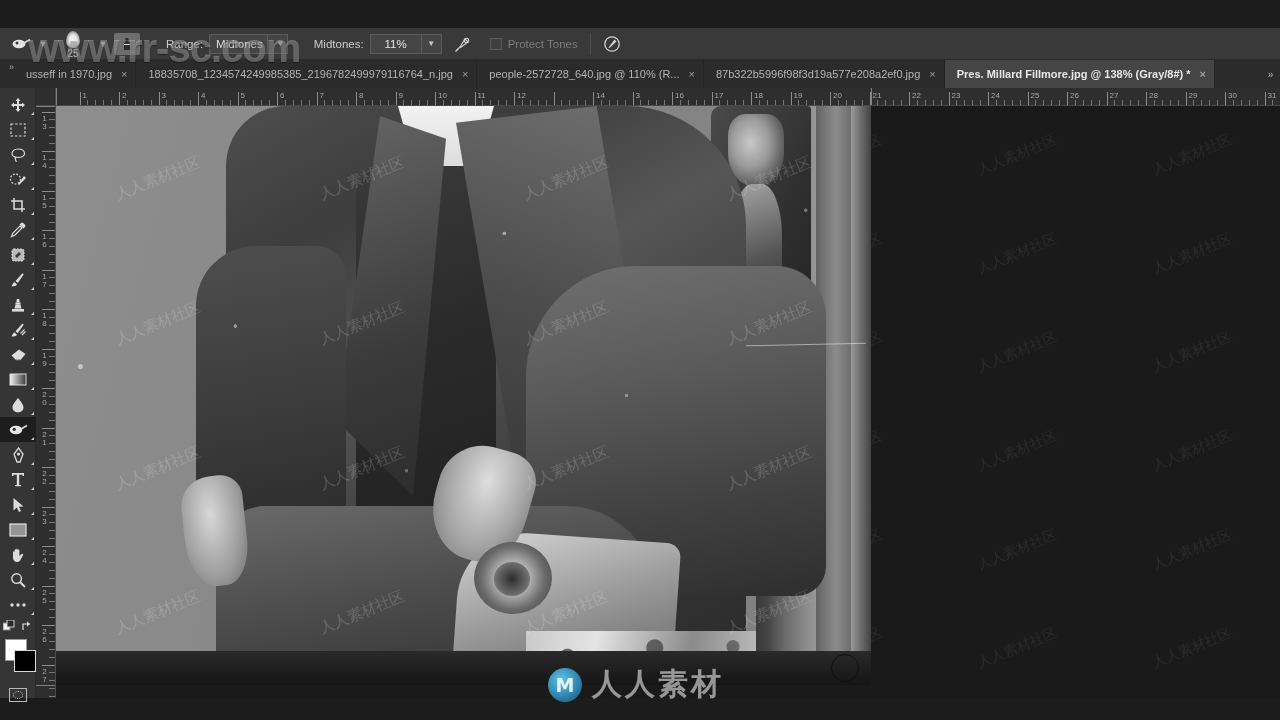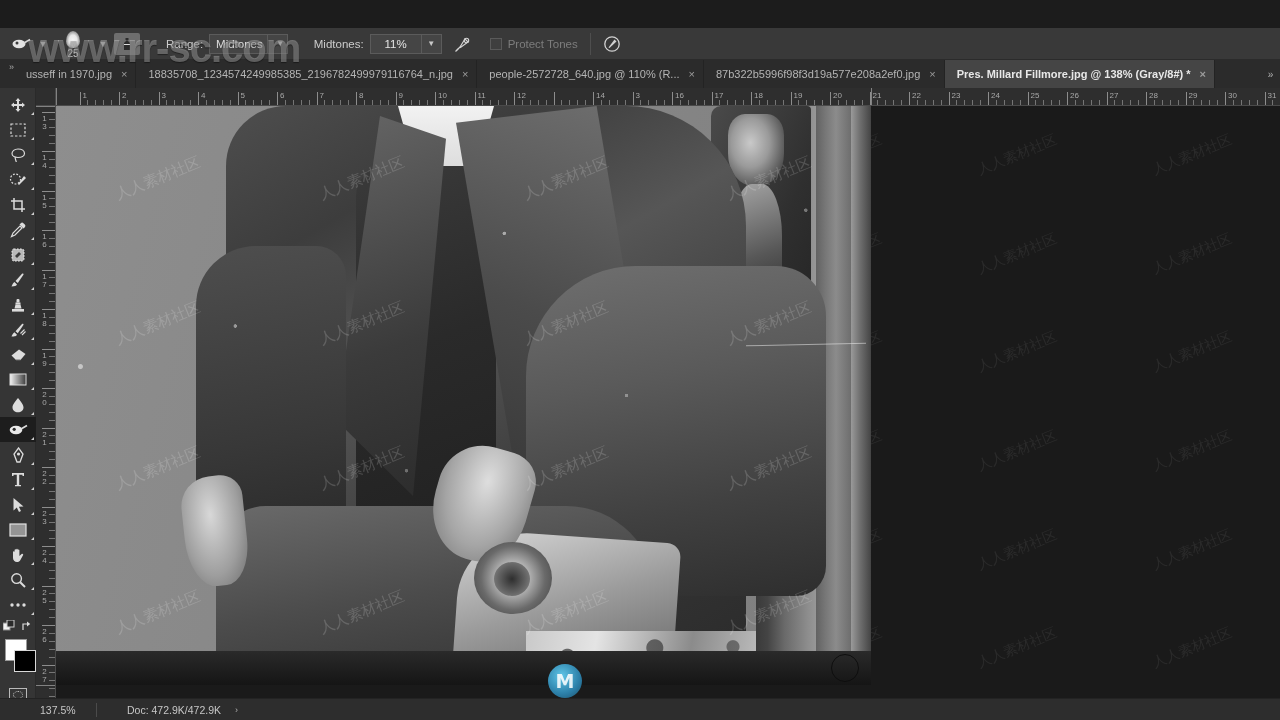--- a/index.html
+++ b/index.html
@@ -1064,25 +1064,20 @@
       <div class="sw-bg"></div>
     </div>
 
     <div class="quickmask">
       <div class="qm-box">
         <div class="dot"></div>
       </div>
     </div>
   </div>
 
-  <div class="statusbar">
-    <div class="status-zoom">137.5%</div>
-    <div class="status-sep"></div>
-    <div class="status-doc">Doc: 472.9K/472.9K</div>
-    <div class="status-arrow">›</div>
-  </div>
 
   <div class="url-wm">www.rr-sc.com</div>
   <div class="center-wm">
     <div class="mark">M</div>
+    <div class="txt">人人素材</div>
   </div>
 
 </div>
 
 </body></html>

